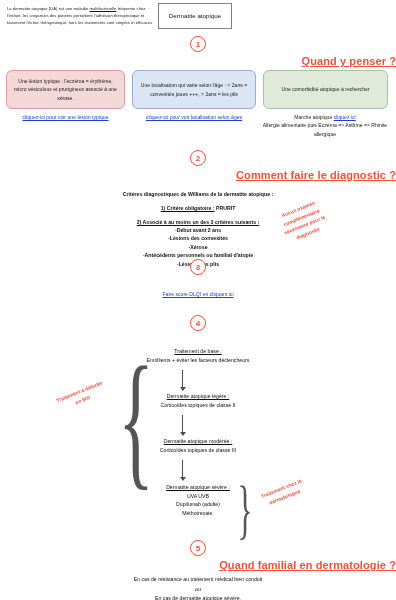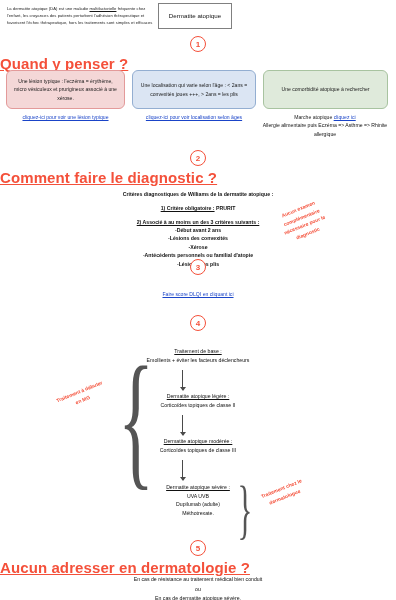--- a/index.html
+++ b/index.html
@@ -71,24 +71,24 @@
     display: flex;
     align-items: center;
     justify-content: center;
     box-sizing: border-box;
     background: #fff;
   }
 
   
   .sec-head {
     color: #f4503a;
-    font-size: 15px;
+    font-size: 11px;
     font-weight: bold;
     text-decoration: underline;
-    text-align: left;
+    text-align: right;
     width: 100%;
     left: 0;
     letter-spacing: 0.1px;
   }
 
   
   .cbox {
     border-radius: 6px;
     box-sizing: border-box;
     display: flex;
@@ -283,19 +283,19 @@
     <div>Méthotrexate.</div>
   </div>
 
   <div class="abs brace" style="left:230px; top:478px; font-size:62px; transform:scaleX(0.5) scaleY(1.05);">}</div>
   <div class="abs rot rot-a" style="left:252px; top:484px; width:62px;">Traitement chez le dermatologue</div>
 
   <div class="abs num" style="left:190px; top:540px;">
     <span>5</span>
   </div>
   <div class="abs sec-head" style="top:559px;">
-    <span>Aucun adresser en dermatologie ?</span>
+    <span>Quand familial en dermatologie ?</span>
   </div>
   <div class="abs body-txt" style="left:0; top:575px; width:396px;">En cas de résistance au traitement médical bien conduit</div>
   <div class="abs body-txt" style="left:0; top:585px; width:396px;">ou</div>
   <div class="abs body-txt" style="left:0; top:594px; width:396px;">En cas de dermatite atopique sévère.</div>
 
 </div>
 
 </body></html>

